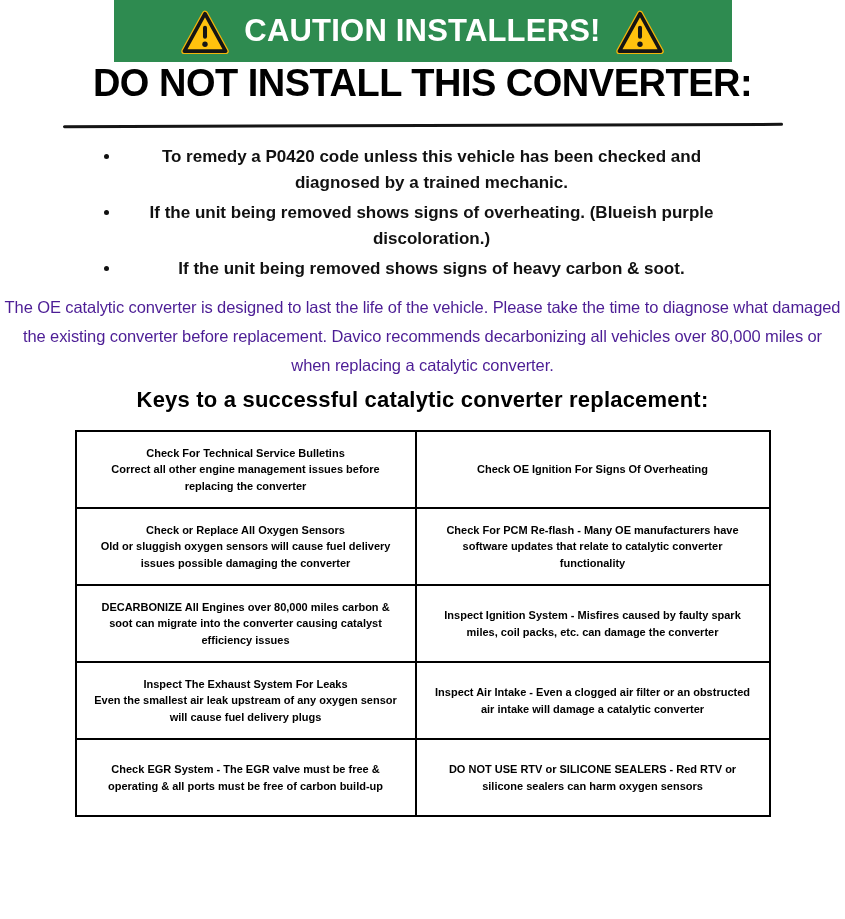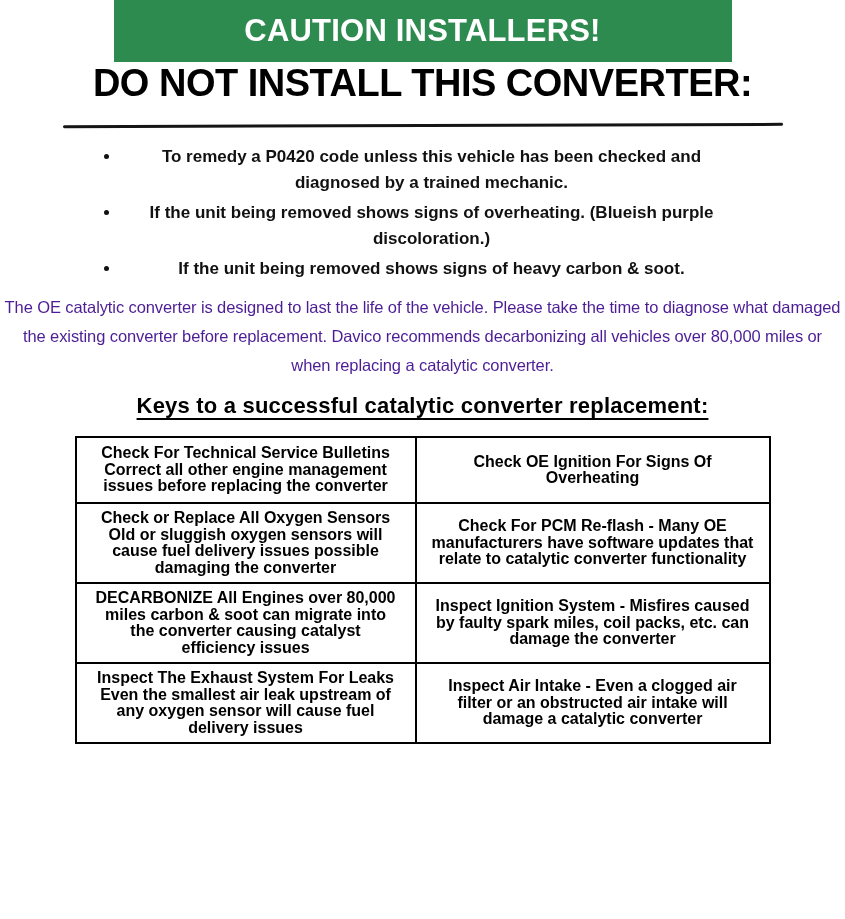--- a/index.html
+++ b/index.html
@@ -5,21 +5,21 @@
   * { margin:0; padding:0; box-sizing:border-box; }
   html,body { background:#ffffff; }
   .page {
     width:845px; height:919px; margin:0 auto; background:#ffffff;
     font-family:"Liberation Sans", sans-serif; color:#000;
     overflow:hidden; position:relative;
   }
   
   .banner {
     width:618px; height:62px; margin:0 auto; background:#2E8B50;
-    display:flex; align-items:center; justify-content:center; gap:15px;flex-direction:column;
+    display:flex; align-items:center; justify-content:center; gap:15px;
   }
   .banner-label {
     color:#ffffff; font-size:31px; font-weight:bold; letter-spacing:0.2px;
     white-space:nowrap;
   }
   .warn-icon { width:48px; height:46px; display:block; }
   
   .main-heading {
     text-align:center; font-size:38px; font-weight:bold;
     letter-spacing:-0.5px; color:#000;
@@ -36,33 +36,33 @@
     font-size:17px; font-weight:bold; line-height:26px; color:#111;
     margin-bottom:4px;
   }
   
   .paragraph {
     width:838px; margin:11px auto 0; text-align:center;
     font-size:16.5px; line-height:29px; color:#4c1d95; letter-spacing:-0.1px;
   }
   
   .keys-heading {
-    margin-top:13px; text-align:center; font-size:22px; font-weight:bold;
-    color:#000; text-decoration:underline; text-underline-offset:5px;
+    margin-top:7px; text-align:center; font-size:22px; font-weight:bold;
+    color:#000; text-underline-offset:5px;
     text-decoration-thickness:2px; letter-spacing:0.2px;
   }
   
   .tips-table {
     width:696px; margin:17px auto 0; border-collapse:collapse;
     table-layout:fixed;
   }
   .tips-table td {
-    border:2.5px solid #000; height:66px; padding:6px 15px;
+    border:2.5px solid #000; height:77px; padding:6px 15px;
     text-align:center; vertical-align:middle;
-    font-size:16px; font-weight:bold; line-height:16.5px; color:#000;
+    font-size:11px; font-weight:bold; line-height:16.5px; color:#000;
     white-space:pre-line;
   }
   .tips-table td.col-left  { width:49%; }
   .tips-table td.col-right { width:51%; }
 </style>
 </head>
 <body>
 
 <div class="page">
 
@@ -109,19 +109,23 @@
         <td class="col-left">Check or Replace All Oxygen Sensors
 Old or sluggish oxygen sensors will cause fuel delivery issues possible damaging the converter</td>
         <td class="col-right">Check For PCM Re-flash - Many OE manufacturers have software updates that relate to catalytic converter functionality</td>
       </tr>
       <tr>
         <td class="col-left">DECARBONIZE All Engines over 80,000 miles carbon &amp; soot can migrate into the converter causing catalyst efficiency issues</td>
         <td class="col-right">Inspect Ignition System - Misfires caused by faulty spark miles, coil packs, etc. can damage the converter</td>
       </tr>
       <tr>
         <td class="col-left">Inspect The Exhaust System For Leaks
-Even the smallest air leak upstream of any oxygen sensor will cause fuel delivery issues</td>
+Even the smallest air leak upstream of any oxygen sensor will cause fuel delivery plugs</td>
         <td class="col-right">Inspect Air Intake - Even a clogged air filter or an obstructed air intake will damage a catalytic converter</td>
+      </tr>
+      <tr>
+        <td class="col-left">Check EGR System - The EGR valve must be free &amp; operating &amp; all ports must be free of carbon build-up</td>
+        <td class="col-right">DO NOT USE RTV or SILICONE SEALERS - Red RTV or silicone sealers can harm oxygen sensors</td>
       </tr>
     </tbody>
   </table>
 
 </div>
 
 </body></html>

